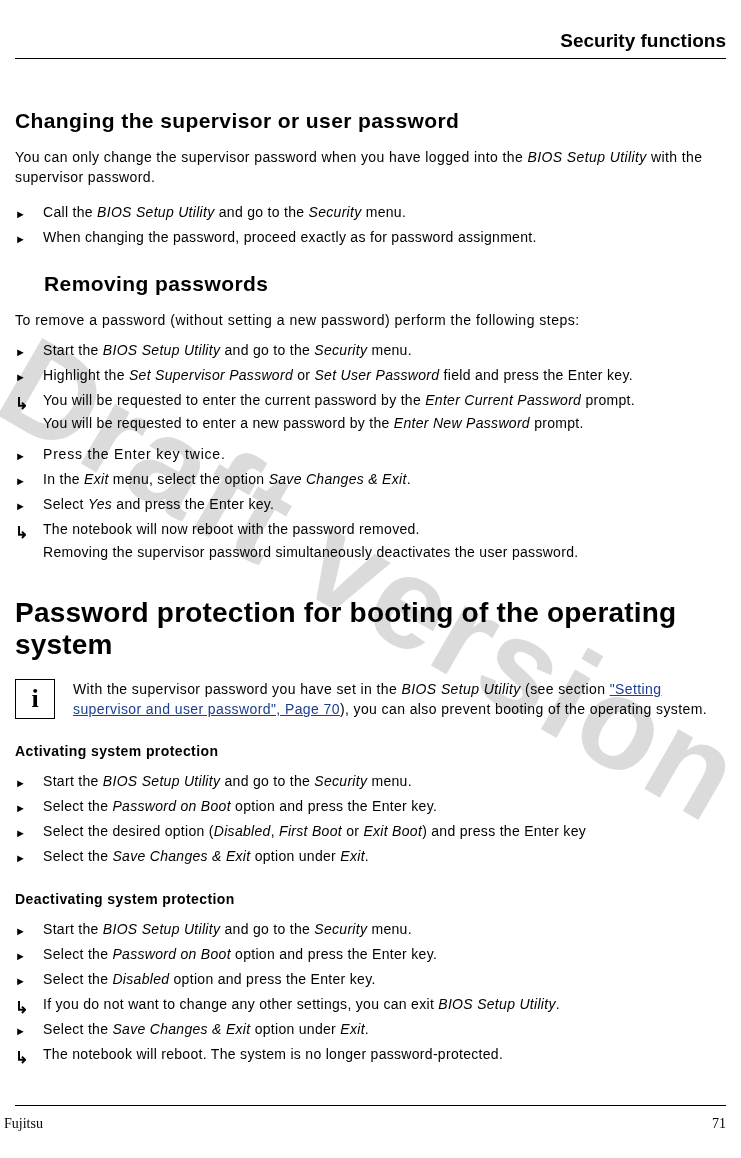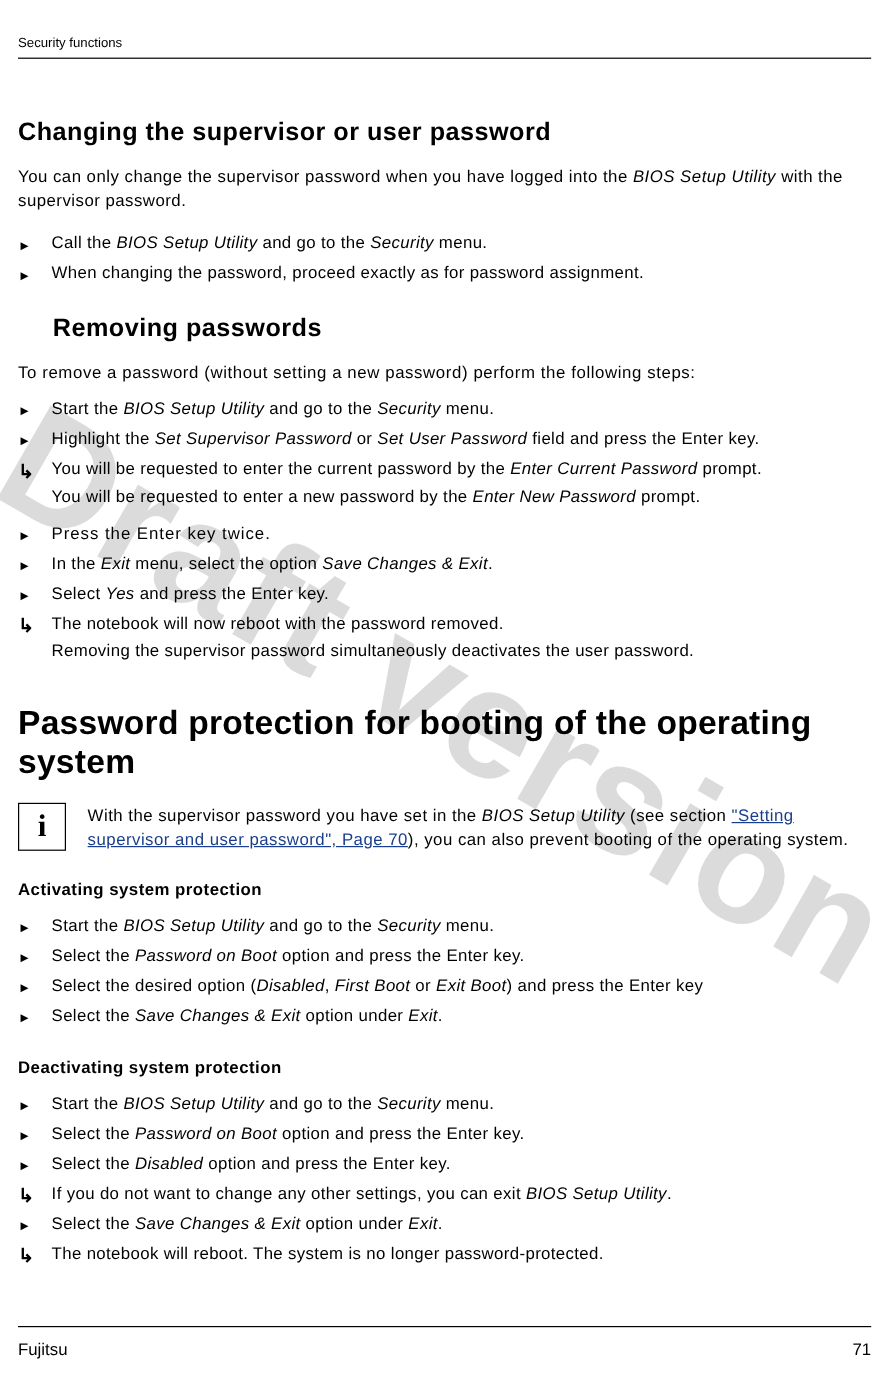--- a/index.html
+++ b/index.html
@@ -34,44 +34,46 @@
     pointer-events: none;
     z-index: 0;
     font-family: Arial, Helvetica, sans-serif;
     letter-spacing: 2px;
   }
   .content {
     position: relative;
     z-index: 1;
   }
   .header-right {
-    font-weight: normal;
-    font-size: 11px;
+    text-align: right;
+    font-weight: bold;
+    font-size: 19px;
     padding-bottom: 6px;
   }
   hr.top-rule {
     border: none;
     border-top: 1.5px solid #000;
     margin: 0 0 50px 0;
   }
   hr.bottom-rule {
     border: none;
     border-top: 1px solid #000;
     margin: 0;
     position: absolute;
     bottom: 52px;
     left: 15px;
     right: 15px;
   }
   .footer {
     position: absolute;
     bottom: 26px;
-    left: 15px;
+    left: 4px;
     right: 15px;
     font-size: 14px;
+    font-family: Liberation Serif, serif;
   }
   .footer-left { float: left; }
   .footer-right { float: right; }
   h2.h2 {
     font-size: 21px;
     font-weight: bold;
     margin: 0 0 14px 0;
     letter-spacing: 0.4px;
   }
   h1.h1 {

